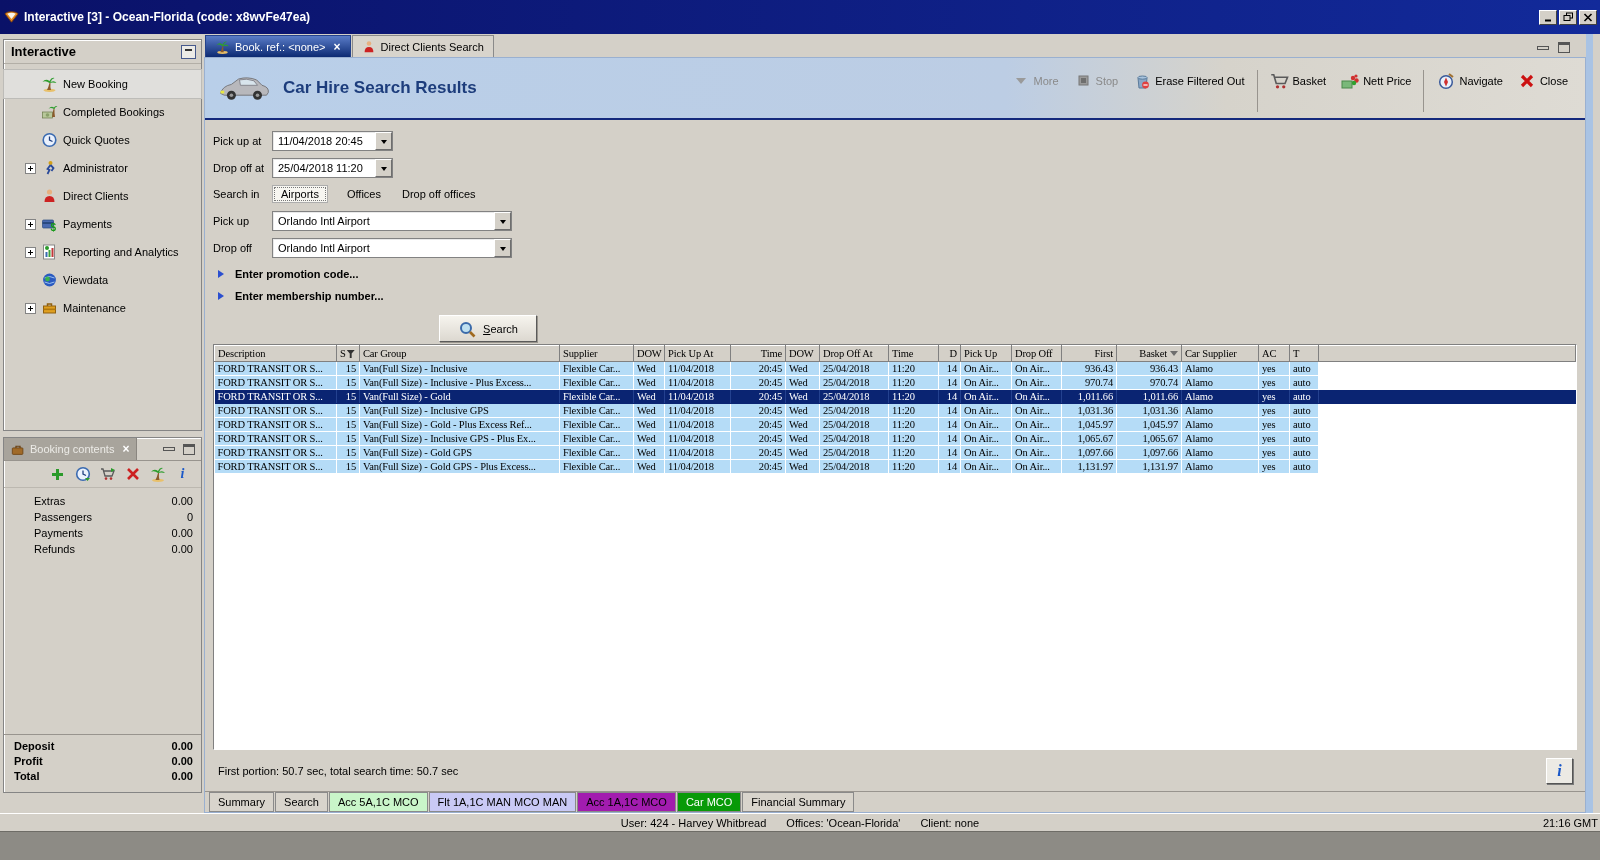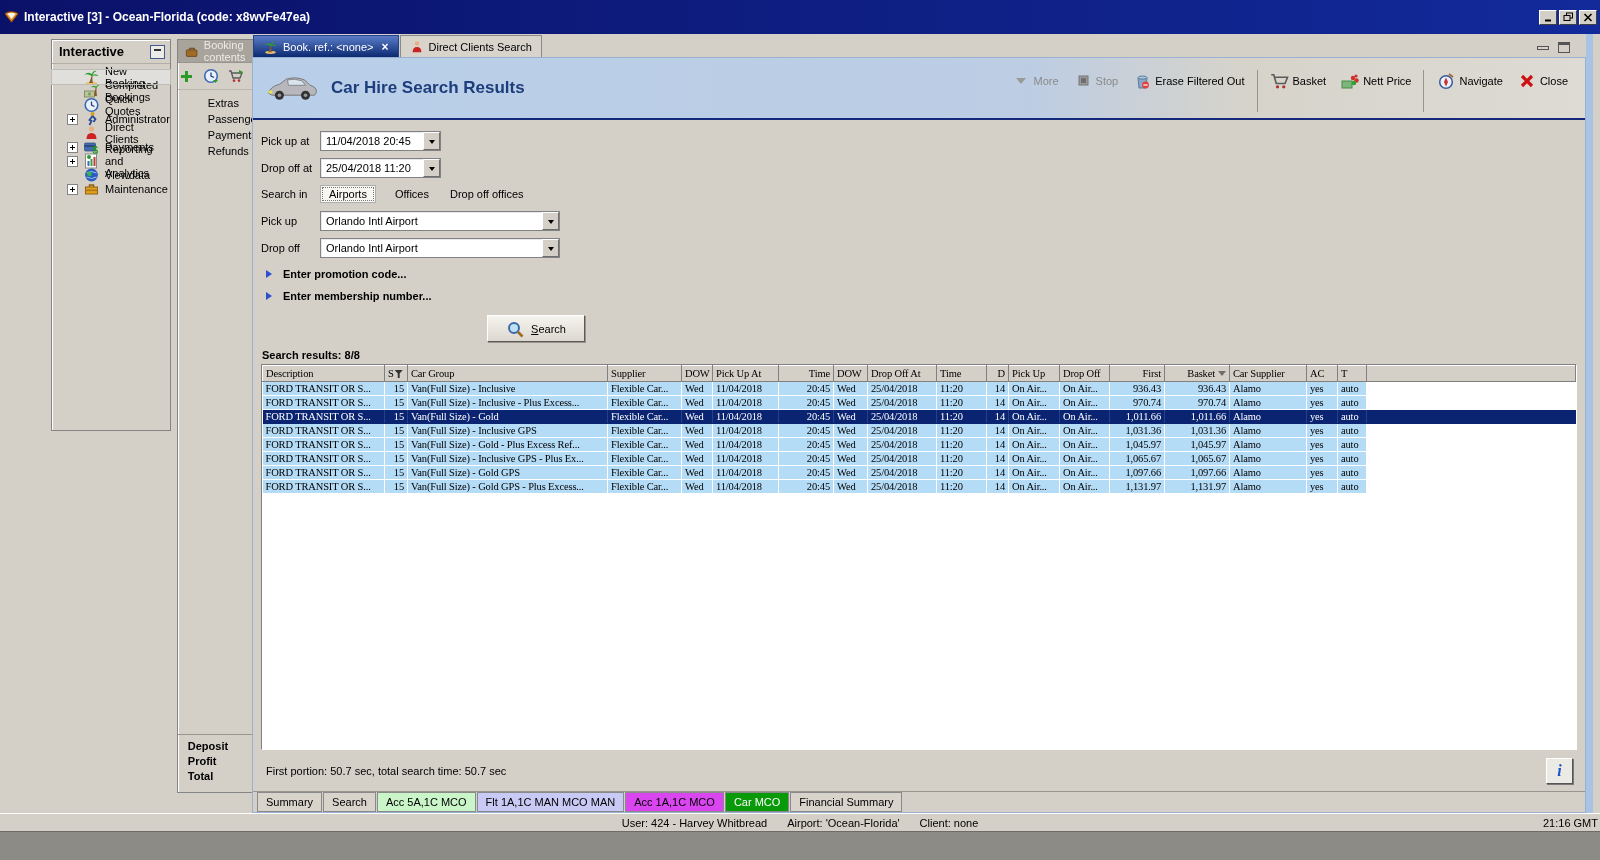--- a/index.html
+++ b/index.html
@@ -13,27 +13,27 @@
   .win-btn { width:18px; height:15px; background:#d4d0c8; border:1px solid; border-color:#fff #404040 #404040 #fff; display:flex; align-items:center; justify-content:center; }
 
   
   .menubar { height:17px; background:#80ffff; display:flex; align-items:center; padding-left:4px; flex:none; }
   .menu-item { padding:1px 9px; }
 
   
   .content { flex:1; display:flex; background:#d4d0c8; min-height:0; }
 
   
-  .sidebar-col { width:204px; flex:none; display:flex; flex-direction:row; padding:5px 2px 0 3px; gap:6px;margin-left:48px; }
+  .sidebar-col { width:204px; flex:none; display:flex; flex-direction:column; padding:5px 2px 0 3px; gap:6px; }
   .interactive-panel { height:392px; border:1px solid #858585; background:#d4d0c8; box-shadow:inset 1px 1px 0 #fff; display:flex; flex-direction:column; }
   .iheader { height:24px; display:flex; align-items:center; padding:0 5px 0 7px; font-weight:bold; font-size:13px; border-bottom:1px solid #b3afa7; flex:none; }
   .collapse-btn { margin-left:auto; width:15px; height:14px; border:1px solid #46598c; background:#ecebe7; position:relative; }
   .collapse-btn::before { content:""; position:absolute; left:3px; top:3px; width:7px; height:2px; background:#333; }
   .tree { padding-top:6px; }
-  .tree-item { height:14px; display:flex; align-items:center; gap:5px; padding-left:15px; }
+  .tree-item { height:28px; display:flex; align-items:center; gap:5px; padding-left:21px; }
   .tree-item.selected { background:#e0dfdc; outline:1px solid #bdbcb8; }
   .plusbox { width:11px; height:11px; border:1px solid #848484; background:#fff; position:relative; flex:none; visibility:hidden; }
   .tree-item.expandable .plusbox { visibility:visible; }
   .plusbox::before { content:""; position:absolute; left:2px; top:4px; width:5px; height:1px; background:#000; }
   .plusbox::after  { content:""; position:absolute; left:4px; top:2px; width:1px; height:5px; background:#000; }
   .ticon { width:17px; height:16px; flex:none; }
 
   
   .booking-panel { flex:1; display:flex; flex-direction:column; border:1px solid #858585; background:#d4d0c8; margin-bottom:20px; min-height:0; box-shadow:inset 1px 1px 0 #fff; }
   .bc-tabrow { height:23px; display:flex; align-items:stretch; border-bottom:1px solid #98948e; flex:none; }
@@ -534,21 +534,20 @@
           </div>
           <div class="search-btn">
             <svg width="18" height="18" viewBox="0 0 18 18">
               <circle cx="8" cy="8" r="5" fill="#bfe0f0" stroke="#3a6aaa" stroke-width="2"></circle>
               <line x1="12" y1="12" x2="16.5" y2="16.5" stroke="#a06a20" stroke-width="2.6"></line>
             </svg>
             <span class="search-btn-label">Search</span>
           </div>
         </div>
 
-        <div class="results-label">Search results: 8/8</div>
 
         <div class="table-wrap">
           <table class="grid">
             <colgroup>
                 <col style="width: 122px;">
                 <col style="width: 23px;">
                 <col style="width: 200px;">
                 <col style="width: 74px;">
                 <col style="width: 31px;">
                 <col style="width: 66px;">
@@ -807,41 +806,41 @@
             </div>
 
             <div class="btab" style="background: rgb(201, 245, 201);">
               <span>Acc 5A,1C MCO</span>
             </div>
 
             <div class="btab" style="background: rgb(201, 201, 245);">
               <span>Flt 1A,1C MAN MCO MAN</span>
             </div>
 
-            <div class="btab" style="background: #d946ef;">
+            <div class="btab" style="background: #a21caf;">
               <span>Acc 1A,1C MCO</span>
             </div>
 
             <div class="btab active" style="background: rgb(8, 154, 8); color: rgb(255, 255, 255);">
               <span>Car MCO</span>
             </div>
 
             <div class="btab">
               <span>Financial Summary</span>
             </div>
           </div>
       </div>
     </div>
 
     <div class="right-edge"></div>
   </div>
 
   <div class="statusbar">
     <div class="sb-group">
       <span>User: 424 - Harvey Whitbread</span>
-      <span>Airport: 'Ocean-Florida'</span>
+      <span>Offices: 'Ocean-Florida'</span>
       <span>Client: none</span>
     </div>
     <span class="sb-clock">21:16 GMT</span>
   </div>
 
   <div class="desktop-strip"></div>
 </div>
 
 </body></html>

